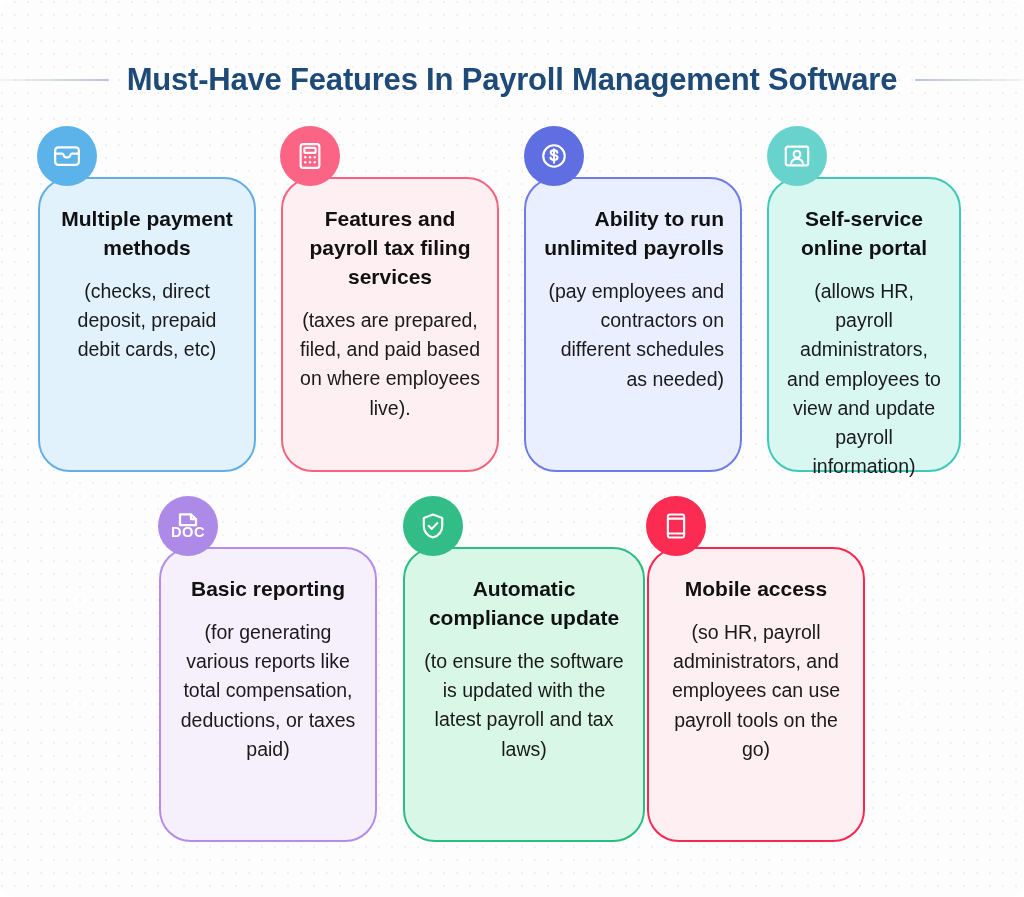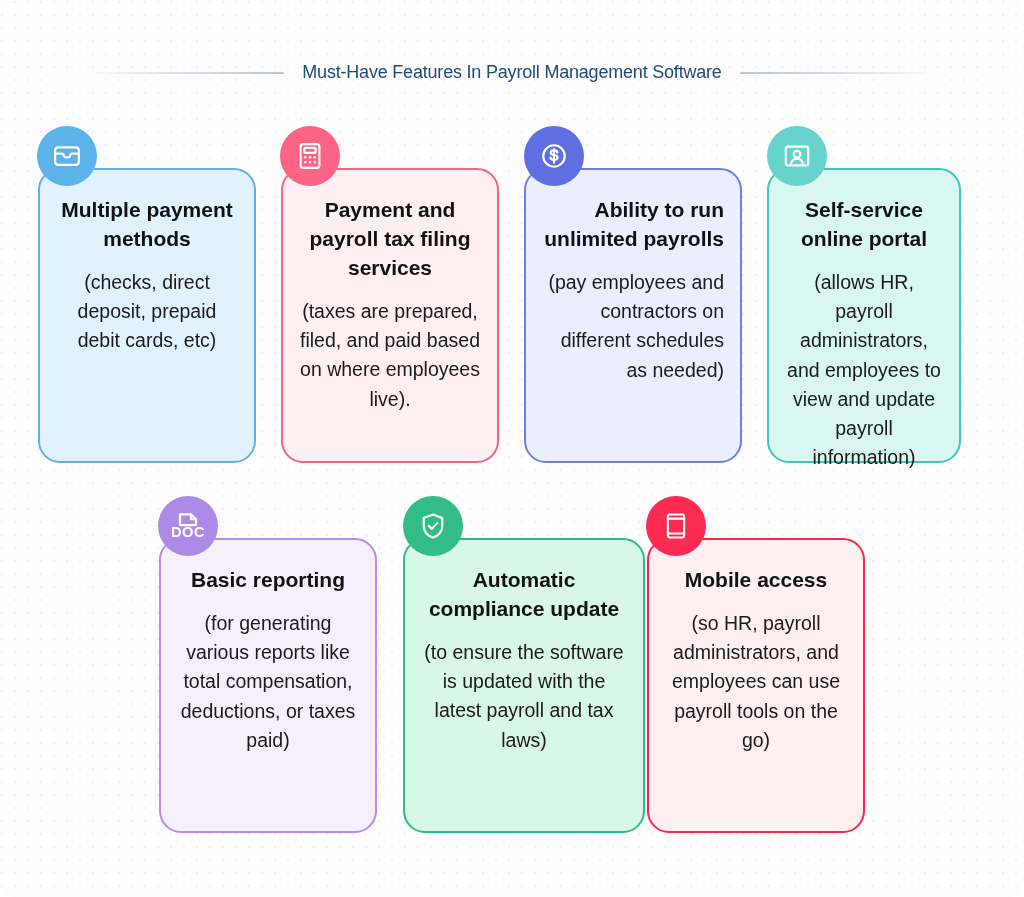--- a/index.html
+++ b/index.html
@@ -44,36 +44,37 @@
     border-radius: 2px;
   }
   .rule.left {
     background: linear-gradient(to right, rgba(200,210,225,0.15), #b8c4d6);
   }
   .rule.right {
     background: linear-gradient(to left, rgba(200,210,225,0.15), #b8c4d6);
   }
   #page-title {
     font-family: "Liberation Sans", sans-serif;
-    font-size: 18px;
-    font-weight: normal;
+    font-size: 31px;
+    font-weight: bold;
     color: #1d4a77;
     letter-spacing: -0.2px;
     white-space: nowrap;
   }
 
   
   .card {
     position: absolute;
     box-sizing: border-box;
-    border-radius: 22px;
+    border-radius: 32px;
     border-width: 2px;
     border-style: solid;
     padding: 26px 16px 18px 16px;
     text-align: center;
+    margin-top: 9px;
   }
   .card-title {
     font-family: "Liberation Sans", sans-serif;
     font-size: 21px;
     font-weight: bold;
     color: #111111;
     line-height: 1.38;
     margin: 0 0 14px 0;
   }
   .card-desc {
@@ -123,21 +124,21 @@
     <div class="card-desc">(checks, direct deposit, prepaid debit cards, etc)</div>
   </div>
   <div class="icon-badge" style="left:37px; top:126px; background:#5cb3ea;">
     <svg width="30" height="30" viewBox="0 0 24 24" fill="none" stroke="#ffffff" stroke-width="1.8" stroke-linecap="round" stroke-linejoin="round">
       <rect x="2.5" y="5" width="19" height="14" rx="2.5"></rect>
       <path d="M2.5 10h5.5c.5 0 .9.3 1.1.8l.5 1.2c.3.7.9 1.1 1.6 1.1h1.6c.7 0 1.3-.4 1.6-1.1l.5-1.2c.2-.5.6-.8 1.1-.8h5.5"></path>
     </svg>
   </div>
 
   <div class="card" style="left: 281px; top: 168px; width: 218px; height: 295px; background-color: rgb(253, 239, 242); border-color: rgb(248, 98, 127);">
-    <div class="card-title">Payment and payroll tax filing services</div>
+    <div class="card-title">Features and payroll tax filing services</div>
     <div class="card-desc">(taxes are prepared, filed, and paid based on where employees live).</div>
   </div>
   <div class="icon-badge" style="left:280px; top:126px; background:#fb6484;">
     <svg width="30" height="30" viewBox="0 0 24 24" fill="none" stroke="#ffffff" stroke-width="1.7" stroke-linecap="round" stroke-linejoin="round">
       <rect x="4.5" y="2.5" width="15" height="19" rx="2"></rect>
       <rect x="7.5" y="5.5" width="9" height="4" rx="0.8"></rect>
       <circle cx="8.2" cy="13" r="0.95" fill="#ffffff" stroke="none"></circle>
       <circle cx="12" cy="13" r="0.95" fill="#ffffff" stroke="none"></circle>
       <circle cx="15.8" cy="13" r="0.95" fill="#ffffff" stroke="none"></circle>
       <circle cx="8.2" cy="17" r="0.95" fill="#ffffff" stroke="none"></circle>

